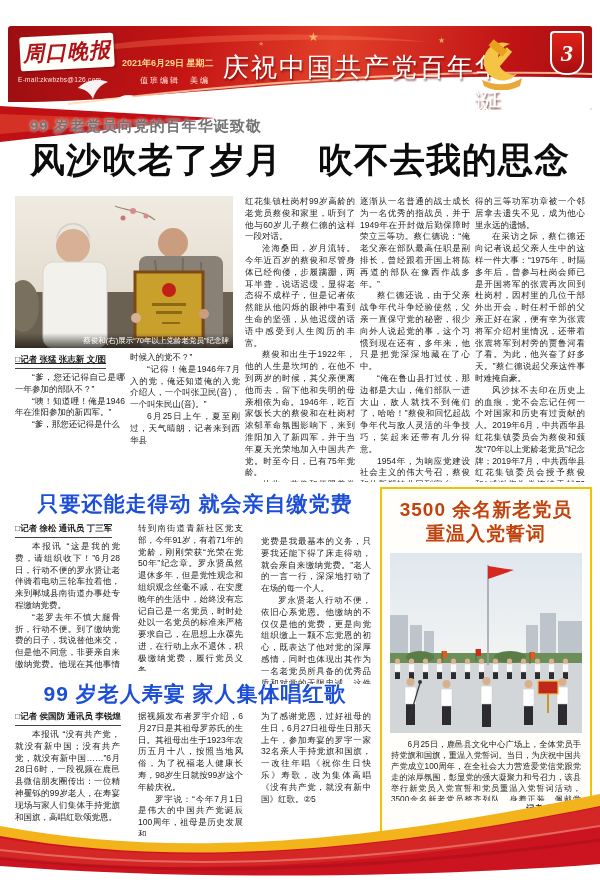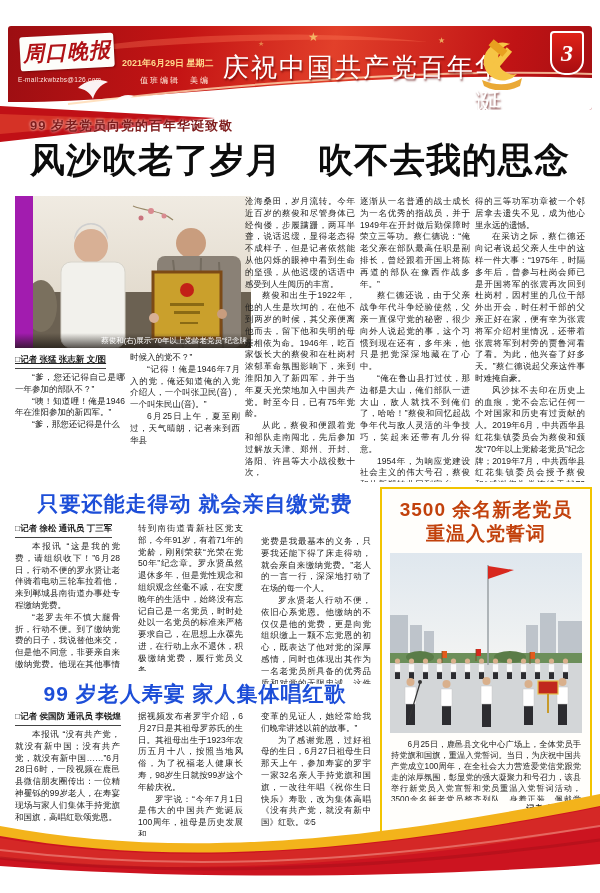--- a/index.html
+++ b/index.html
@@ -20,31 +20,31 @@
   .banner-title{position:absolute;left:195px;top:24px;width:300px;text-align:right;font-size:26px;
                 font-weight:400;color:#ffffff;letter-spacing:2px;text-shadow:1px 2px 2px rgba(90,0,0,.65);}
   .emblem{position:absolute;right:64px;top:8px;width:56px;height:56px;}
   .page-shield{position:absolute;right:8px;top:5px;width:30px;height:40px;background:linear-gradient(#e02218,#a80d10);
                border:2px solid #ffffff;border-radius:4px 4px 15px 15px;display:flex;align-items:center;justify-content:center;
                font-family:"Liberation Serif","DejaVu Serif",serif;font-style:italic;font-weight:bold;
                font-size:24px;color:#fff;}
   .star{position:absolute;color:#f7d774;opacity:.75;}
   
   #kicker-ribbon{position:absolute;left:0;top:104px;width:220px;height:40px;z-index:0;}
-  .kicker{position:absolute;left:30px;top:117px;font-size:13px;font-weight:bold;color:#7f1d1d;z-index:1;
+  .kicker{position:absolute;left:30px;top:117px;font-size:15px;font-weight:bold;color:#737373;z-index:1;
           letter-spacing:1px;text-shadow:0 0 3px rgba(255,255,255,.9);}
   .headline1{position:absolute;left:15px;top:137px;width:570px;text-align:center;font-size:35px;font-weight:900;
              color:#0c0c0c;letter-spacing:1px;white-space:nowrap;z-index:1;}
   
   .col{position:absolute;font-size:8.5px;line-height:11.8px;text-align:justify;overflow:hidden;color:#1c1c1c;}
   .col p{margin:0;text-indent:2em;}
   .cont p:first-child{text-indent:0;}
   .byline{position:absolute;font-size:8.5px;font-weight:bold;color:#222;border-bottom:1px solid #444;
           padding-bottom:2px;white-space:nowrap;}
-  .photo{position:absolute;overflow:hidden;background:#a21caf;padding-left:18px;}
+  .photo{position:absolute;overflow:hidden;background:#a21caf;}
   .photo svg{display:block;}
   .photo-cap{position:absolute;left:0;right:0;bottom:0;background:linear-gradient(rgba(20,15,10,0),rgba(25,20,15,.72));
              color:#fff;font-size:7.5px;line-height:13px;padding:1px 4px;text-align:right;}
   .headline2{position:absolute;left:15px;width:360px;text-align:center;font-size:21px;font-weight:900;
              color:#1d4ed8;letter-spacing:1px;white-space:nowrap;}
   
   #sidebar{position:absolute;left:380px;top:487px;width:212px;height:362px;background:#fffefb;
            border:2px solid #f2c400;box-sizing:border-box;}
   .sb-title{position:absolute;left:0;width:100%;text-align:center;font-size:19px;font-weight:900;color:#c2410c;letter-spacing:1px;}
   .sb-photo{position:absolute;left:8px;top:64px;width:192px;height:180px;background:#e8ecef;overflow:hidden;}
@@ -134,20 +134,21 @@
       <p>“爹，您还记得自己是哪一年参加的部队不？”</p>
       <p>“咦！知道哩！俺是1946年在淮阳参加的新四军。”</p>
       <p>“爹，那您还记得是什么</p>
     </div>
   <div class="col cont" style="left:130px;top:352px;width:110px;height:130px;">
       <p>时候入的党不？”</p>
       <p>“记得！俺是1946年7月入的党，俺还知道俺的入党介绍人，一个叫张卫民(音)，一个叫朱民山(音)。”</p>
       <p>6月25日上午，夏至刚过，天气晴朗，记者来到西华县</p>
     </div>
   <div class="col cont" style="left:245px;top:196px;width:110px;height:286px;">
+      <p>红花集镇杜岗村99岁高龄的老党员蔡俊和家里，听到了他与60岁儿子蔡仁德的这样一段对话。</p>
       <p>沧海桑田，岁月流转。今年近百岁的蔡俊和尽管身体已经佝偻，步履蹒跚，两耳半聋，说话迟缓，显得老态得不成样子，但是记者依然能从他闪烁的眼神中看到生命的坚强，从他迟缓的话语中感受到人生阅历的丰富。</p>
       <p>蔡俊和出生于1922年，他的人生是坎坷的，在他不到两岁的时候，其父亲便离他而去，留下他和失明的母亲相依为命。1946年，吃百家饭长大的蔡俊和在杜岗村浓郁革命氛围影响下，来到淮阳加入了新四军，并于当年夏天光荣地加入中国共产党。时至今日，已有75年党龄。</p>
       <p>从此，蔡俊和便跟着党和部队走南闯北，先后参加过解放天津、郑州、开封、洛阳、许昌等大小战役数十次，</p>
     </div>
   <div class="col cont" style="left:360px;top:196px;width:110px;height:286px;">
       <p>逐渐从一名普通的战士成长为一名优秀的指战员，并于1949年在开封做后勤保障时荣立三等功。蔡仁德说：“俺老父亲在部队最高任职是副排长，曾经跟着开国上将陈再道的部队在豫西作战多年。”</p>
       <p>蔡仁德还说，由于父亲战争年代斗争经验使然，父亲一直保守党的秘密，很少向外人说起党的事，这个习惯到现在还有，多年来，他只是把党深深地藏在了心中。</p>
       <p>“俺在鲁山县打过仗，那边都是大山，俺们部队一进大山，敌人就找不到俺们了，哈哈！”蔡俊和回忆起战争年代与敌人灵活的斗争技巧，笑起来还带有几分得意。</p>
       <p>1954年，为响应党建设社会主义的伟大号召，蔡俊和从新郑转业回到家乡，一直务农至今。令蔡俊和遗憾的是，由于搬家的缘故，自己获</p>
     </div>
@@ -174,21 +175,20 @@
   <div class="headline2" style="top:680px;">99 岁老人寿宴 家人集体唱红歌</div>
   <div class="byline" style="left:15px;top:711px;">□记者 侯国防 通讯员 李锐煌</div>
   <div class="col" style="left:15px;top:729px;width:105px;height:107px;">
       <p>本报讯 “没有共产党，就没有新中国；没有共产党，就没有新中国……”6月28日6时，一段视频在鹿邑县微信朋友圈传出：一位精神矍铄的99岁老人，在寿宴现场与家人们集体手持党旗和国旗，高唱红歌颂党恩。</p>
     </div>
   <div class="col cont" style="left:138px;top:711px;width:105px;height:125px;">
       <p>据视频发布者罗宇介绍，6月27日是其祖母罗苏氏的生日。其祖母出生于1923年农历五月十八，按照当地风俗，为了祝福老人健康长寿，98岁生日就按99岁这个年龄庆祝。</p>
       <p>罗宇说：“今年7月1日是伟大的中国共产党诞辰100周年，祖母是历史发展和</p>
     </div>
   <div class="col cont" style="left:261px;top:711px;width:110px;height:125px;">
-      <p>变革的见证人，她经常给我们晚辈讲述以前的故事。”</p>
       <p>为了感谢党恩，过好祖母的生日，6月27日祖母生日那天上午，参加寿宴的罗宇一家32名亲人手持党旗和国旗，一改往年唱《祝你生日快乐》寿歌，改为集体高唱《没有共产党，就没有新中国》红歌。②5</p>
     </div>
 
   <div id="sidebar">
     <div class="sb-title" style="top:8px;">3500 余名新老党员</div>
     <div class="sb-title" style="top:32px;">重温入党誓词</div>
     <div class="sb-photo">
       <svg width="192" height="180" viewBox="0 0 192 180">
         <defs>
             <linearGradient id="sky" x1="0" y1="0" x2="0" y2="1">

